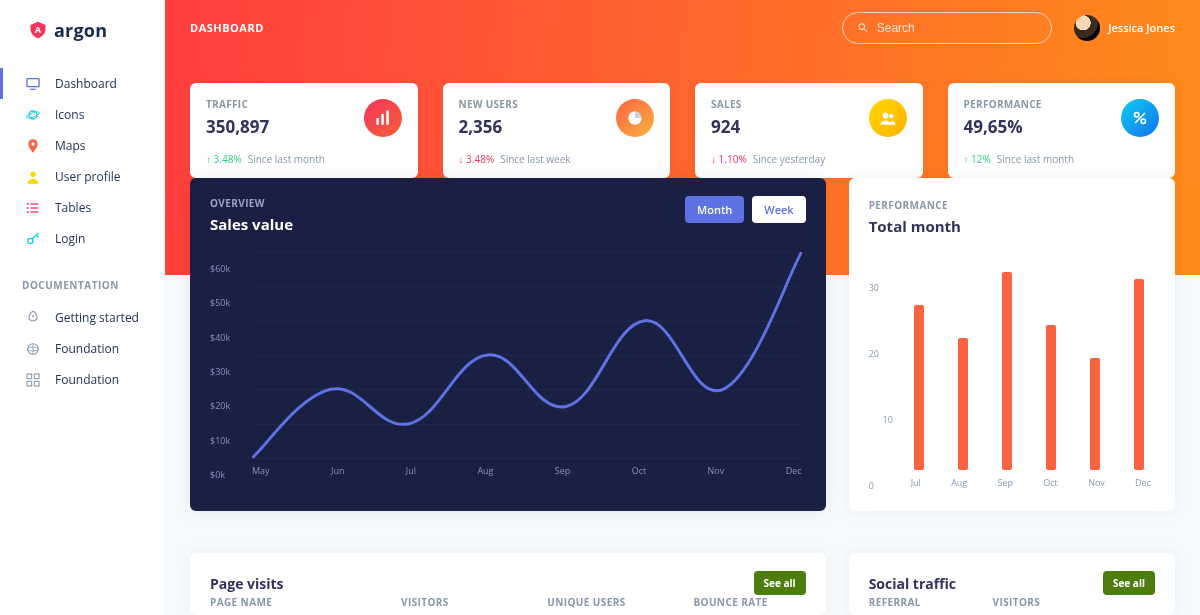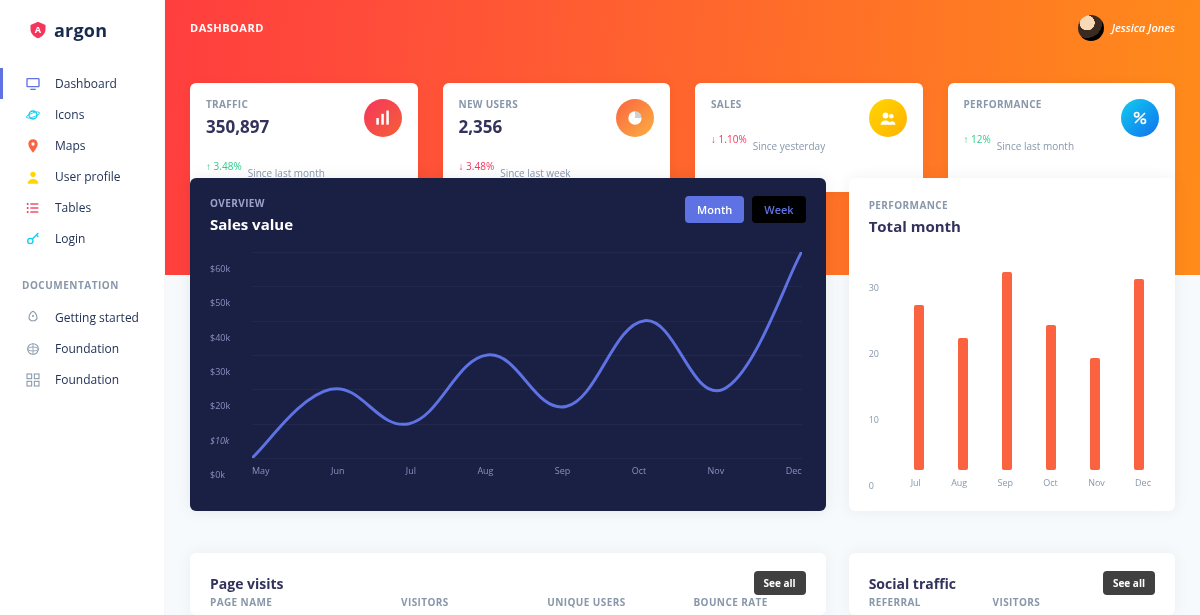--- a/index.html
+++ b/index.html
@@ -17,63 +17,63 @@
   .docs-head { padding:24px 0 10px 22px; font-size:10px; font-weight:700; color:#8898aa; letter-spacing:.5px; }
   
   .main { flex:1; position:relative; display:flex; flex-direction:column; }
   .hero { height:300px; background:linear-gradient(95deg,#ff3e3e 0%,#ff4d3a 20%,#ff6a2b 55%,#ff8b1a 100%); padding:0 25px; position:relative; }
   .topbar { height:55px; display:flex; align-items:center; justify-content:space-between; }
   .crumb { color:#fff; font-size:11px; font-weight:700; letter-spacing:.5px; }
   .right-top { display:flex; align-items:center; gap:22px; }
   .search { width:210px; height:32px; border:1px solid rgba(255,255,255,.65); border-radius:20px; display:flex; align-items:center; padding:0 14px; gap:8px; }
   .search input { background:transparent; border:none; outline:none; color:#fff; font-size:12px; width:100%; }
   .search input::placeholder { color:#ffe5dd; }
-  .user { display:flex; align-items:center; gap:8px; color:#fff; font-size:11px; font-weight:600; cursor:pointer;font-style:italic; }
+  .user { display:flex; align-items:center; gap:8px; color:#fff; font-size:11px; font-weight:600; cursor:pointer; }
   .avatar { width:26px; height:26px; border-radius:50%; background:radial-gradient(circle at 35% 30%, #f7d9b8 0 30%, #3b2a20 31% 60%, #000 61%); }
   
   .stats { display:flex; gap:25px; padding-top:28px; }
   .stat { flex:1; background:#fff; border-radius:6px; padding:14px 16px 12px; box-shadow:0 0 12px rgba(0,0,0,.04); position:relative; }
   .stat-title { font-size:10px; font-weight:700; color:#8898aa; letter-spacing:.3px; }
   .stat-val { font-size:17px; font-weight:700; color:#32325d; margin-top:4px; }
   .stat-badge { position:absolute; right:16px; top:16px; width:38px; height:38px; border-radius:50%; display:flex; align-items:center; justify-content:center; }
   .b-red{background:linear-gradient(135deg,#f5365c,#f56036);} .b-orange{background:linear-gradient(135deg,#fb6340,#fbb140);}
   .b-yellow{background:linear-gradient(135deg,#ffd600,#ffb300);} .b-cyan{background:linear-gradient(135deg,#11cdef,#1171ef);}
   .stat-foot { margin-top:14px; font-size:10px; display:flex; gap:6px; align-items:center; }
   .delta-up{color:#2dce89;} .delta-down{color:#f5365c;}
-  .period{color:#8898aa;margin-top:14px;}
+  .period{color:#8898aa;}
   
   .charts { display:flex; gap:23px; padding:16px 25px; margin-top:-113px; position:relative; }
   .chart-dark { flex:2.08; background:#1a1f44; border-radius:6px; padding:18px 20px 16px; color:#fff; box-shadow:0 0 16px rgba(0,0,0,.08); height:333px; }
   .chart-light { flex:1; background:#fff; border-radius:6px; padding:20px 20px 16px; box-shadow:0 0 16px rgba(0,0,0,.06); height:333px; }
   .chart-head { display:flex; justify-content:space-between; align-items:flex-start; }
   .sub { font-size:10px; font-weight:700; color:#8898aa; letter-spacing:.4px; }
   .chart-dark .sub { color:#9aa2c9; }
   .chart-title { font-size:15px; font-weight:700; color:#32325d; margin-top:4px; }
   .chart-dark .chart-title { color:#fff; }
   .switch { display:flex; gap:8px; }
   .pill { padding:6px 12px; border-radius:4px; font-size:11px; font-weight:600; cursor:pointer; }
   .pill.on { background:#5e72e4; color:#fff; }
-  .pill.off { background:#000000; color:#5e72e4; }
+  .pill.off { background:#ffffff; color:#5e72e4; }
   .dark-plot { margin-top:18px; height:230px; position:relative; }
   .yaxis { position:absolute; left:0; top:15px; bottom:24px; width:38px; }
   .yt { position:absolute; left:0; font-size:9px; color:#556; right:0; text-align:left; }
   .chart-dark .yt { color:#8891bf; }
   .plot-area { position:absolute; left:42px; right:4px; top:0; bottom:24px; }
   .gridline { position:absolute; left:0; right:0; border-top:1px solid rgba(255,255,255,.04); }
   .xaxis { position:absolute; left:42px; right:4px; bottom:0; height:18px; display:flex; justify-content:space-between; font-size:9px; color:#8891bf; }
   .chart-light .xaxis { color:#8898aa; }
   .bars-area { position:absolute; left:42px; right:8px; top:18px; bottom:24px; display:flex; align-items:flex-end; gap:28px; justify-content:space-around; }
   .bar { width:10px; background:#fb6340; border-radius:2px; }
   
   .tables { display:flex; gap:23px; padding:26px 25px 0; }
   .tcard { background:#fff; border-radius:6px; box-shadow:0 0 16px rgba(0,0,0,.05); padding:18px 20px 6px; }
   .tcard.big{flex:2.08;} .tcard.sm{flex:1;}
   .thead { display:flex; justify-content:space-between; align-items:center; }
   .ttitle { font-size:14px; font-weight:700; color:#32325d; }
-  .seeall { background:#404040; color:#fff; font-size:10px; font-weight:700; padding:5px 10px; border-radius:4px; cursor:pointer; }
+  .seeall { background:#4d7c0f; color:#fff; font-size:10px; font-weight:700; padding:5px 10px; border-radius:4px; cursor:pointer; }
   .cols { display:flex; gap:34px; font-size:10px; font-weight:700; color:#8898aa; letter-spacing:.4px; margin-top:0; }
   .cols .c1{flex:1.4;} .cols .cx{flex:1;}
 </style>
 </head>
 <body>
 
 <div class="viewport">
 
   <aside class="sidebar">
     <div class="brand">
@@ -177,20 +177,27 @@
           <span>Foundation</span>
         </li>
       </ul>
   </aside>
 
   <main class="main">
     <div class="hero">
       <div class="topbar">
         <div class="crumb">DASHBOARD</div>
         <div class="right-top">
+          <div class="search">
+            <svg width="13" height="13" viewBox="0 0 24 24">
+                <circle cx="10" cy="10" r="6" fill="none" stroke="#fff" stroke-width="2"></circle>
+                <line x1="15" y1="15" x2="21" y2="21" stroke="#fff" stroke-width="2"></line>
+              </svg>
+            <input placeholder="Search" style="">
+          </div>
           <div class="user">
             <div class="avatar"></div>
             <span>Jessica Jones</span>
           </div>
         </div>
       </div>
       <div class="stats" id="stats">
           <div class="stat">
     <div class="stat-title">TRAFFIC</div>
     <div class="stat-val">350,897</div>
@@ -215,35 +222,37 @@
                   <path d="M12 12V4a8 8 0 0 1 8 8z" fill="rgba(0,0,0,.18)"></path>
                 </svg></span>
             </div>
     <div class="stat-foot">
       <span class="delta-down">↓ 3.48%</span>
       <span class="period">Since last week</span>
     </div>
           </div>
           <div class="stat">
     <div class="stat-title">SALES</div>
+    <div class="stat-val">924</div>
     <div class="stat-badge b-yellow">
               <span style="width:20px;height:20px;display:block"><svg viewBox="0 0 24 24" width="100%" height="100%">
                   <circle cx="9" cy="9" r="3.5" fill="#fff"></circle>
                   <circle cx="16" cy="10" r="2.7" fill="#fff"></circle>
                   <path d="M3 20c0-3 3-5 6-5s6 2 6 5" fill="#fff"></path>
                   <path d="M13 20c0-2.4 2-4 4-4s4 1.6 4 4" fill="#fff"></path>
                 </svg></span>
             </div>
     <div class="stat-foot">
       <span class="delta-down">↓ 1.10%</span>
       <span class="period">Since yesterday</span>
     </div>
           </div>
           <div class="stat">
     <div class="stat-title">PERFORMANCE</div>
+    <div class="stat-val">49,65%</div>
     <div class="stat-badge b-cyan">
               <span style="width:20px;height:20px;display:block"><svg viewBox="0 0 24 24" width="100%" height="100%">
                   <circle cx="8" cy="8" r="2.6" fill="none" stroke="#fff" stroke-width="2"></circle>
                   <circle cx="16" cy="16" r="2.6" fill="none" stroke="#fff" stroke-width="2"></circle>
                   <line x1="6" y1="18" x2="18" y2="6" stroke="#fff" stroke-width="2"></line>
                 </svg></span>
             </div>
     <div class="stat-foot">
       <span class="delta-up">↑ 12%</span>
       <span class="period">Since last month</span>
@@ -265,21 +274,21 @@
             <div class="pill off">Week</div>
           </div>
         </div>
         <div class="dark-plot">
           <div class="yaxis" id="y1">
               <div class="yt" style="top: -5px;">$60k</div>
               <div class="yt" style="top: 29.3333px;">$50k</div>
               <div class="yt" style="top: 63.6667px;">$40k</div>
               <div class="yt" style="top: 98px;">$30k</div>
               <div class="yt" style="top: 132.333px;">$20k</div>
-              <div class="yt" style="top: 166.667px; font-style: italic;">$10k</div>
+              <div class="yt" style="top: 166.667px;">$10k</div>
               <div class="yt" style="top: 201px;">$0k</div>
             </div>
           <div class="plot-area" id="area1"><div class="gridline" style="top: 0px;"></div><div class="gridline" style="top: 34.3333px;"></div><div class="gridline" style="top: 68.6667px;"></div><div class="gridline" style="top: 103px;"></div><div class="gridline" style="top: 137.333px;"></div><div class="gridline" style="top: 171.667px;"></div><div class="gridline" style="top: 206px;"></div><svg width="100%" height="100%" viewBox="0 0 570 206" preserveAspectRatio="none">
                 <path d="M 0 206 C 16.28571428571429 192.26666666666668 48.857142857142854 144.20000000000002 81.42857142857143 137.33333333333334 C 114 130.46666666666667 130.28571428571428 178.53333333333336 162.85714285714286 171.66666666666669 C 195.42857142857144 164.8 211.7142857142857 106.43333333333334 244.28571428571428 103 C 276.85714285714283 99.56666666666666 293.14285714285717 161.36666666666667 325.7142857142857 154.5 C 358.2857142857143 147.63333333333333 374.5714285714286 72.10000000000002 407.14285714285717 68.66666666666669 C 439.7142857142857 65.23333333333335 456 151.0666666666667 488.57142857142856 137.33333333333334 C 521.1428571428571 123.60000000000001 553.7142857142857 27.46666666666667 570 0" fill="none" stroke="#5e72e4" stroke-width="3" stroke-linecap="round"></path>
               </svg></div>
           <div class="xaxis" id="x1">
               <span>May</span>
               <span>Jun</span>
               <span>Jul</span>
               <span>Aug</span>
@@ -291,21 +300,21 @@
         </div>
       </div>
 
       <div class="chart-light">
         <div class="sub">PERFORMANCE</div>
         <div class="chart-title">Total month</div>
         <div class="dark-plot" style="height:240px;">
           <div class="yaxis" id="y2">
               <div class="yt" style="color: rgb(136, 152, 170); top: 12px;">30</div>
               <div class="yt" style="color: rgb(136, 152, 170); top: 78px;">20</div>
-              <div class="yt" style="color: rgb(136, 152, 170); top: 144px;">10</div>
+              <div class="yt" style="color: rgb(136, 152, 170); top: 144px; text-align: center;">10</div>
               <div class="yt" style="color: rgb(136, 152, 170); top: 210px;">0</div>
             </div>
           <div class="bars-area" id="bars2">
               <div class="bar" style="height: 165px;"></div>
               <div class="bar" style="height: 132px;"></div>
               <div class="bar" style="height: 198px;"></div>
               <div class="bar" style="height: 145.2px;"></div>
               <div class="bar" style="height: 112.2px;"></div>
               <div class="bar" style="height: 191.4px;"></div>
             </div>

